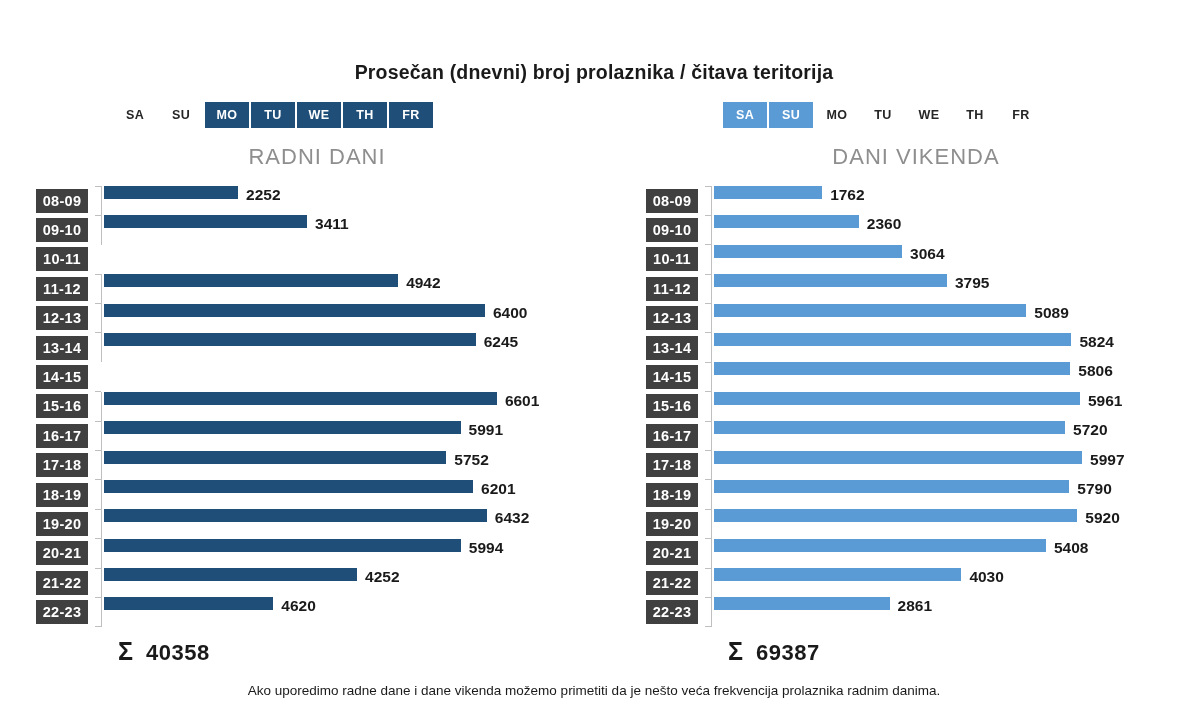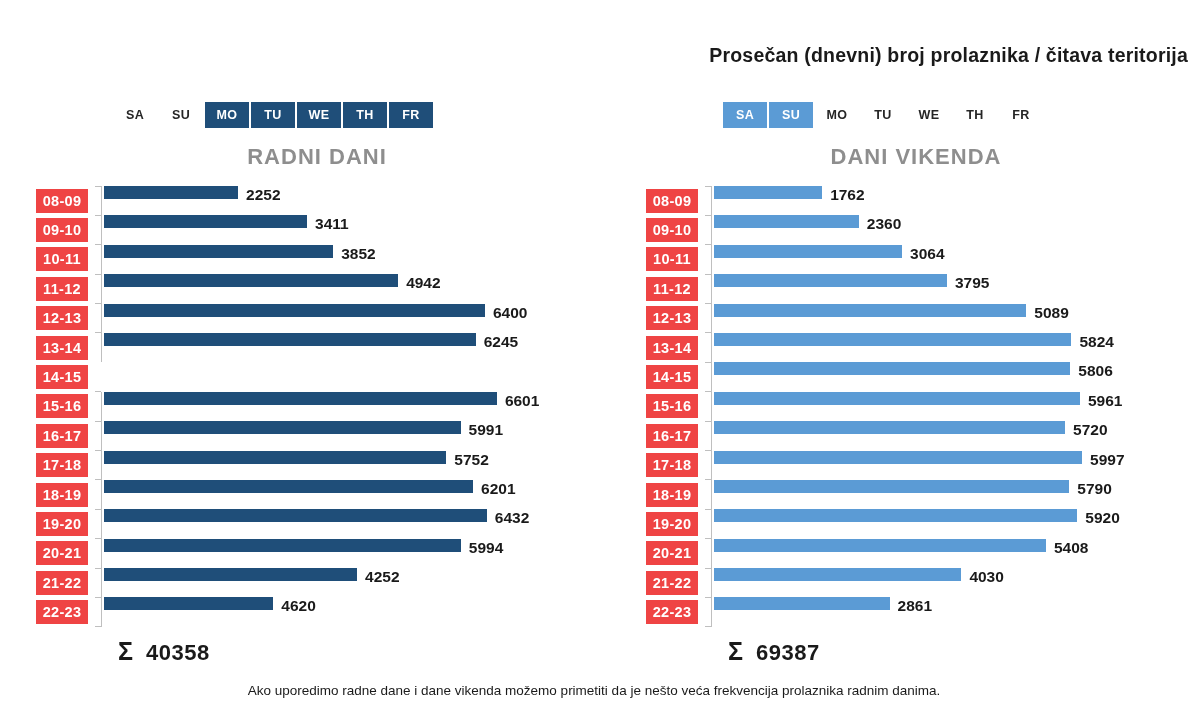--- a/index.html
+++ b/index.html
@@ -1,41 +1,41 @@
 <!DOCTYPE html>
 <html><head>
 <meta charset="utf-8">
 <style>
   html, body { margin:0; padding:0; background:#fff; }
   .page {
     position:relative; width:1188px; height:720px; background:#ffffff;
     font-family:"Liberation Sans", sans-serif; overflow:hidden;
   }
   .main-title {
-    position:absolute; top:44px; left:0; right:0; text-align:right;
+    position:absolute; top:61px; left:0; right:0; text-align:center;
     font-size:19.5px; font-weight:700; color:#1a1a1a; letter-spacing:0.2px;
   }
   .col { position:absolute; top:102px; }
   .col.left  { left:36px;  width:562px; }
   .col.right { left:646px; width:540px; }
   .days { height:26px; padding-left:77px; display:flex; }
   .chip {
     display:inline-block; width:44px; height:26px; line-height:26px; margin-right:2px;
     text-align:center; font-weight:700; font-size:12.5px; color:#262626;
     letter-spacing:0.4px; cursor:pointer;
   }
   .chip.active { color:#ffffff; }
   .subtitle {
     margin-top:16px; height:26px; text-align:center; color:#8e8e8e;
-    font-size:22px; font-weight:700; letter-spacing:1px;
+    font-size:22px; font-weight:400; letter-spacing:1px;
   }
   .plot { margin-top:16px; }
   .row { height:29.4px; display:flex; align-items:center; }
   .time-label {
-    width:52px; height:24px; line-height:24px; background:#ef4444; color:#ffffff;
+    width:52px; height:24px; line-height:24px; background:#404040; color:#ffffff;
     font-weight:700; font-size:14.5px; text-align:center; letter-spacing:0.3px;
   }
   .bar-area {
     flex:1; height:100%; margin-left:13px; padding-left:2px;
     border-left:1px solid #bfbfbf; position:relative;
     display:flex; 
   }
   .bar-area::before {
     content:""; position:absolute; left:-7px; top:-0.5px;
     width:6px; height:1px; background:#bfbfbf;
@@ -82,24 +82,20 @@
         </div>
         <div class="row">
           <div class="time-label">09-10</div>
           <div class="bar-area">
             <div class="bar" style="width:41.10%;background:#1F4E79"></div>
             <span class="value">3411</span>
           </div>
         </div>
         <div class="row">
           <div class="time-label">10-11</div>
-          <div class="bar-area">
-            <div class="bar" style="width:46.41%;background:#1F4E79"></div>
-            <span class="value">3852</span>
-          </div>
         </div>
         <div class="row">
           <div class="time-label">11-12</div>
           <div class="bar-area">
             <div class="bar" style="width:59.54%;background:#1F4E79"></div>
             <span class="value">4942</span>
           </div>
         </div>
         <div class="row">
           <div class="time-label">12-13</div>

